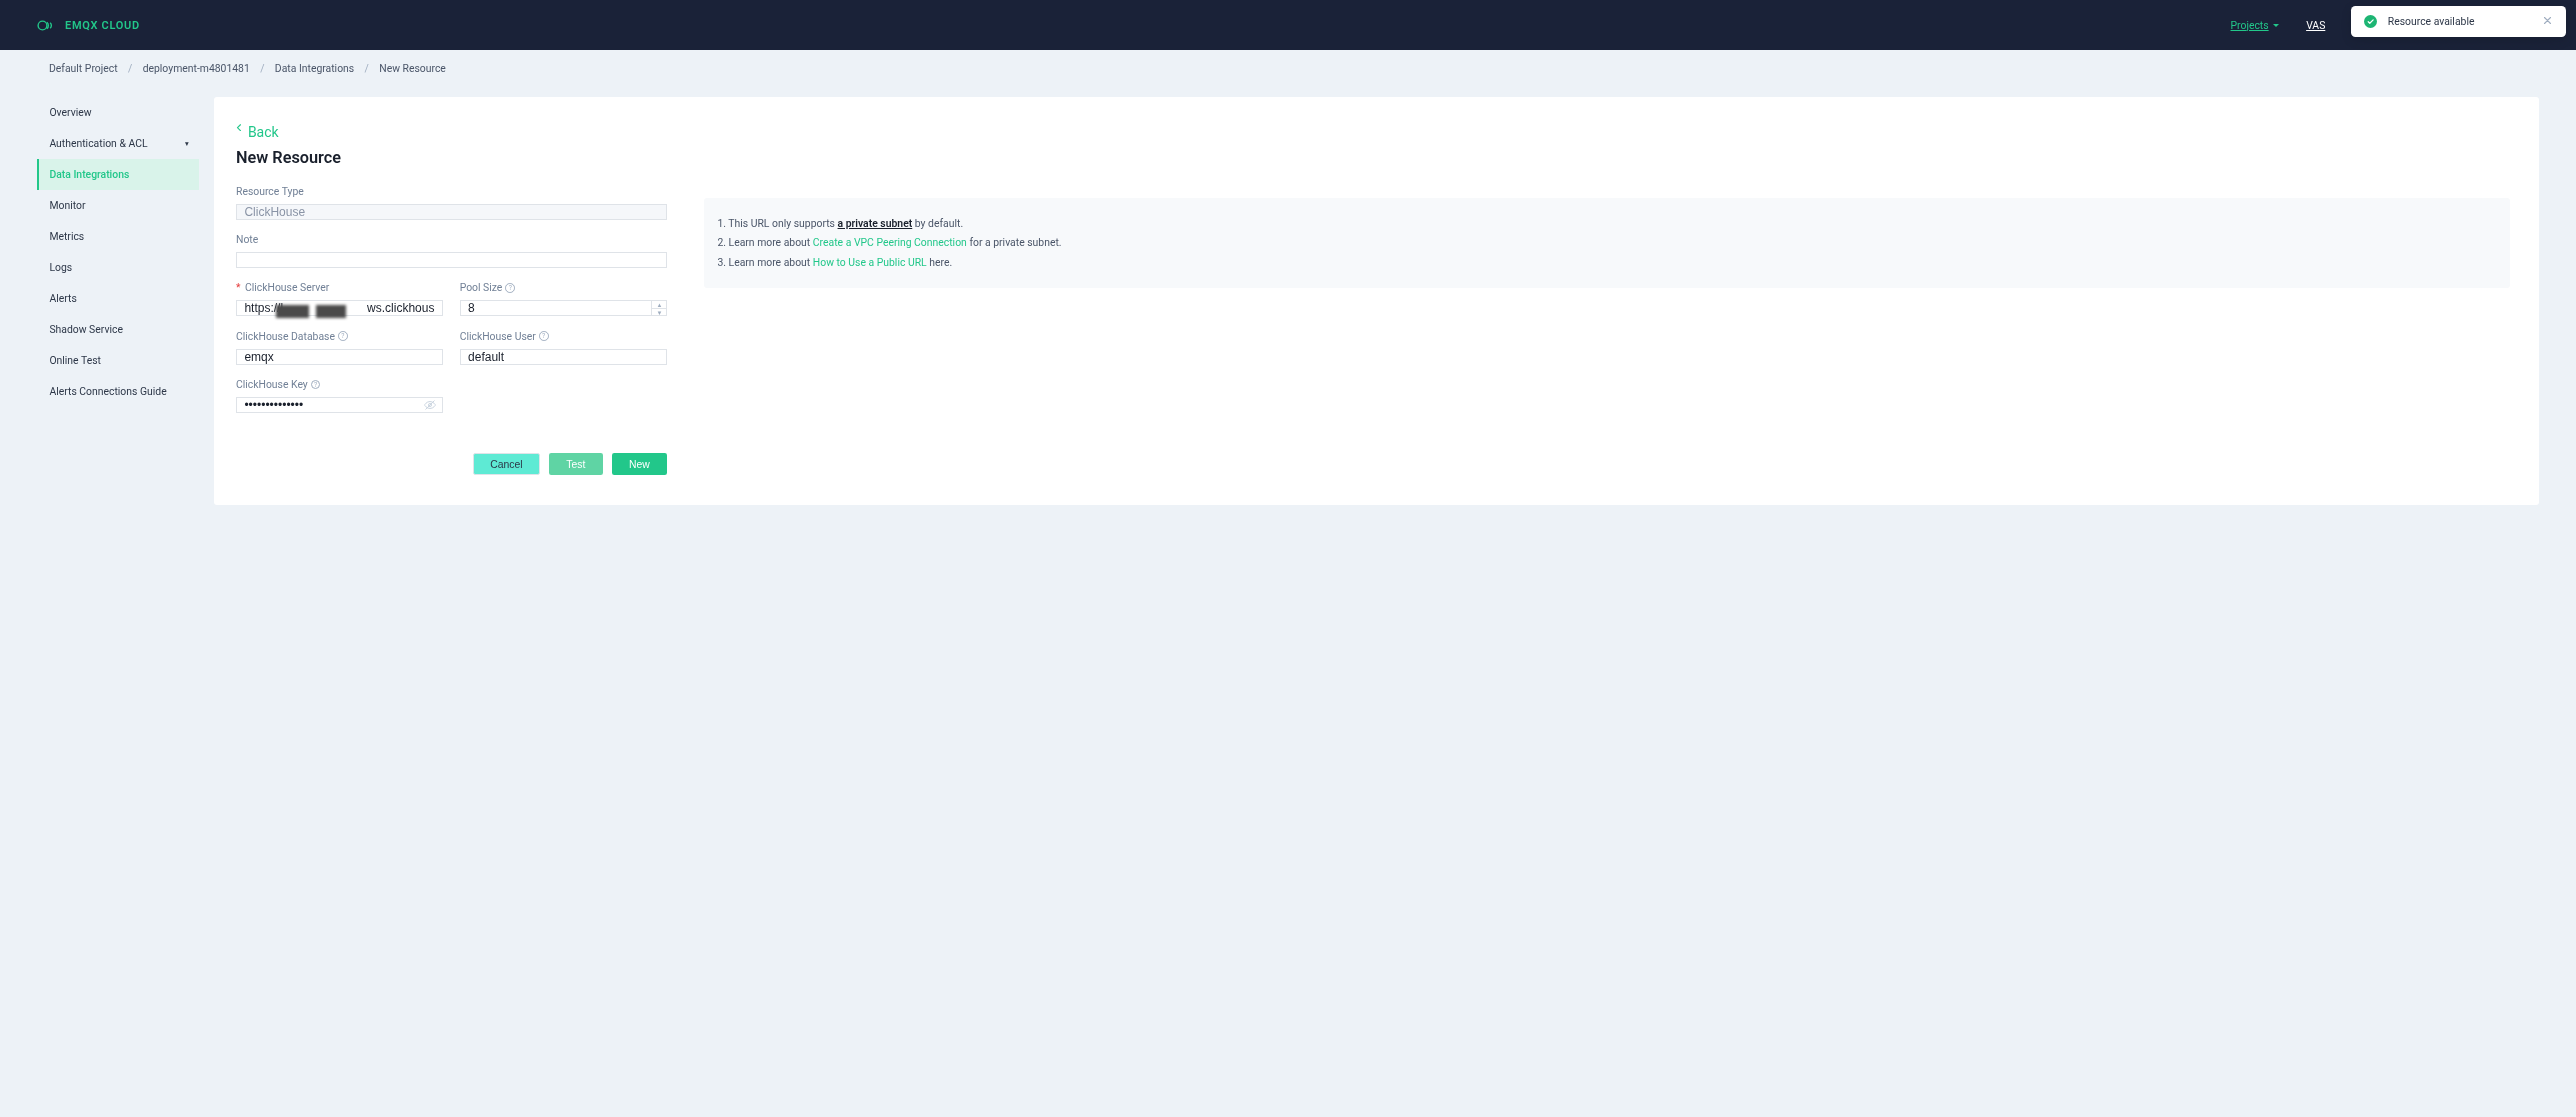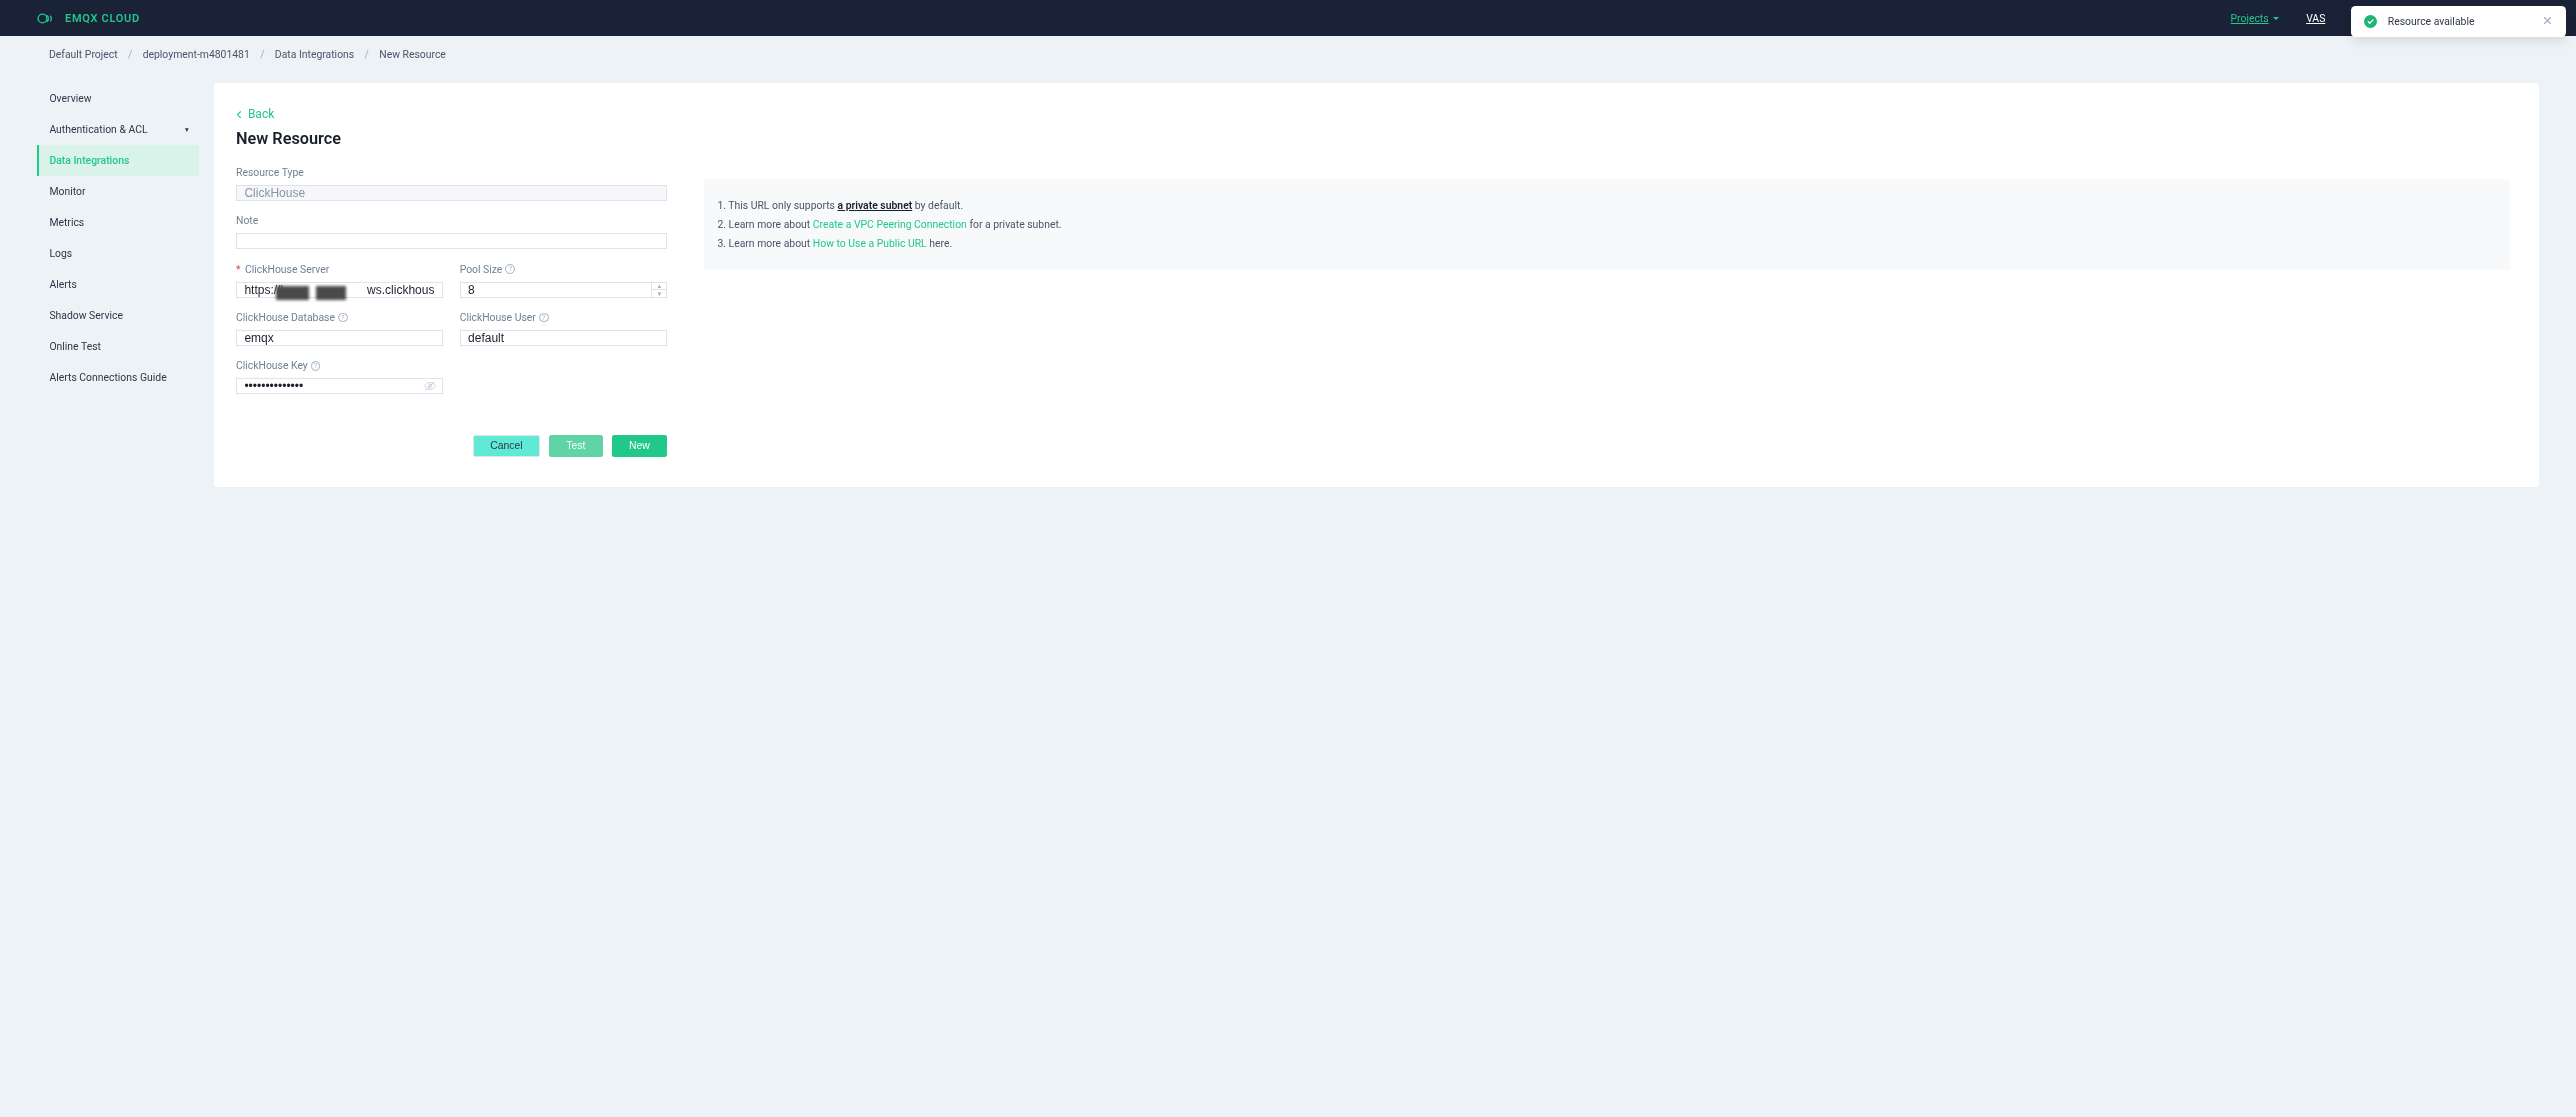--- a/index.html
+++ b/index.html
@@ -6,21 +6,21 @@
   body {
     font-family: -apple-system, BlinkMacSystemFont, "Segoe UI", Roboto, "Helvetica Neue", Arial, sans-serif;
     background: #edf2f7;
     color: #1a202c;
     font-size: 10.4px;
     min-height: 100vh;
   }
   
   .topnav {
     background: #1a2238;
-    height: 36px;
+    height: 50px;
     display: flex;
     align-items: center;
     padding: 12px 37px;
   }
   .brand { display: flex; align-items: center; gap: 6px; color: #22c78a; font-weight: 600; letter-spacing: 0.7px; font-size: 11px; }
   .brand svg { width: 22px; height: 15px; }
   .nav-grow { flex: 1; }
   .nav-links { display: flex; gap: 27px; align-items: center; }
   .nav-link { color: #fff; cursor: pointer; font-size: 10.4px; display: flex; align-items: center; gap: 4.5px; text-decoration: underline; }
   .nav-link.active { color: #22c78a; }
@@ -62,21 +62,21 @@
   }
   .sidebar-caret { font-size: 7.4px; color: #2d3748; }
 
   .main-card {
     flex: 1;
     background: #fff;
     border-radius: 3px;
     padding: 24px 22px 30px;
   }
 
-  .back-link { color: #22c78a; display: inline-flex; align-items: center; gap: 4.5px; font-size: 12px; cursor: pointer; margin-bottom: 4.5px; }
+  .back-link { color: #22c78a; display: inline-flex; align-items: flex-start; gap: 4.5px; font-size: 14px; cursor: pointer; margin-bottom: 4.5px; }
   .back-link svg { width: 7.4px; height: 7.4px; }
   h1.page-title { font-size: 16.3px; font-weight: 600; margin: 3px 0 18px; color: #1a202c; }
 
   .content-row { display: flex; gap: 37px; align-items: flex-start; }
   .form-area { flex: 0 0 431px; max-width: 431px; }
   .info-box {
     flex: 1;
     background: #f7f9fb;
     border-radius: 3px;
     padding: 16.3px 13.4px;

